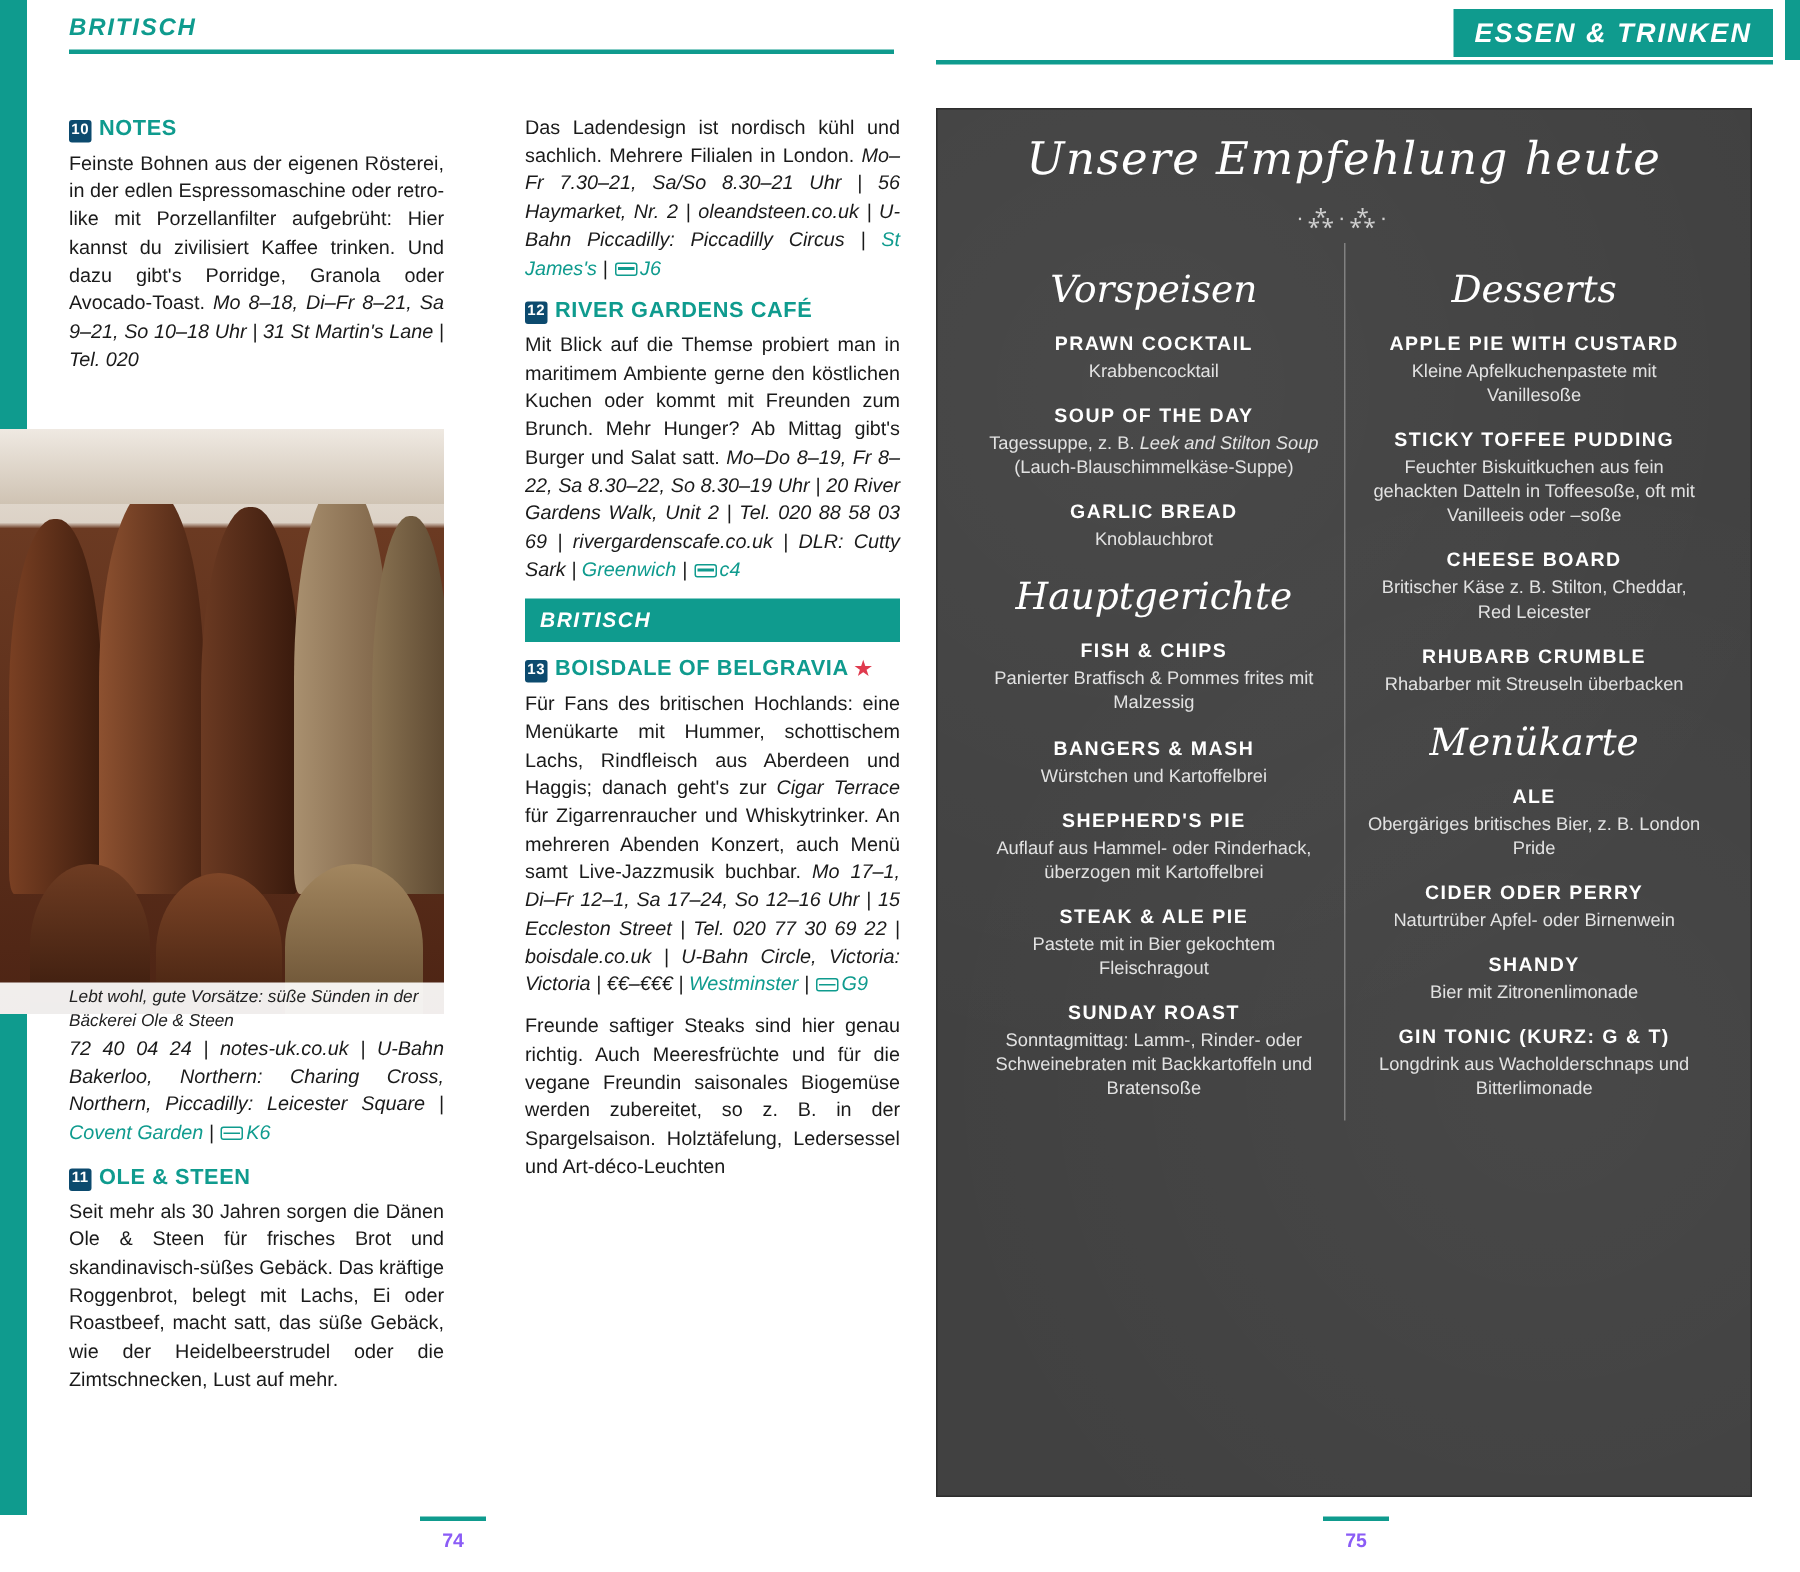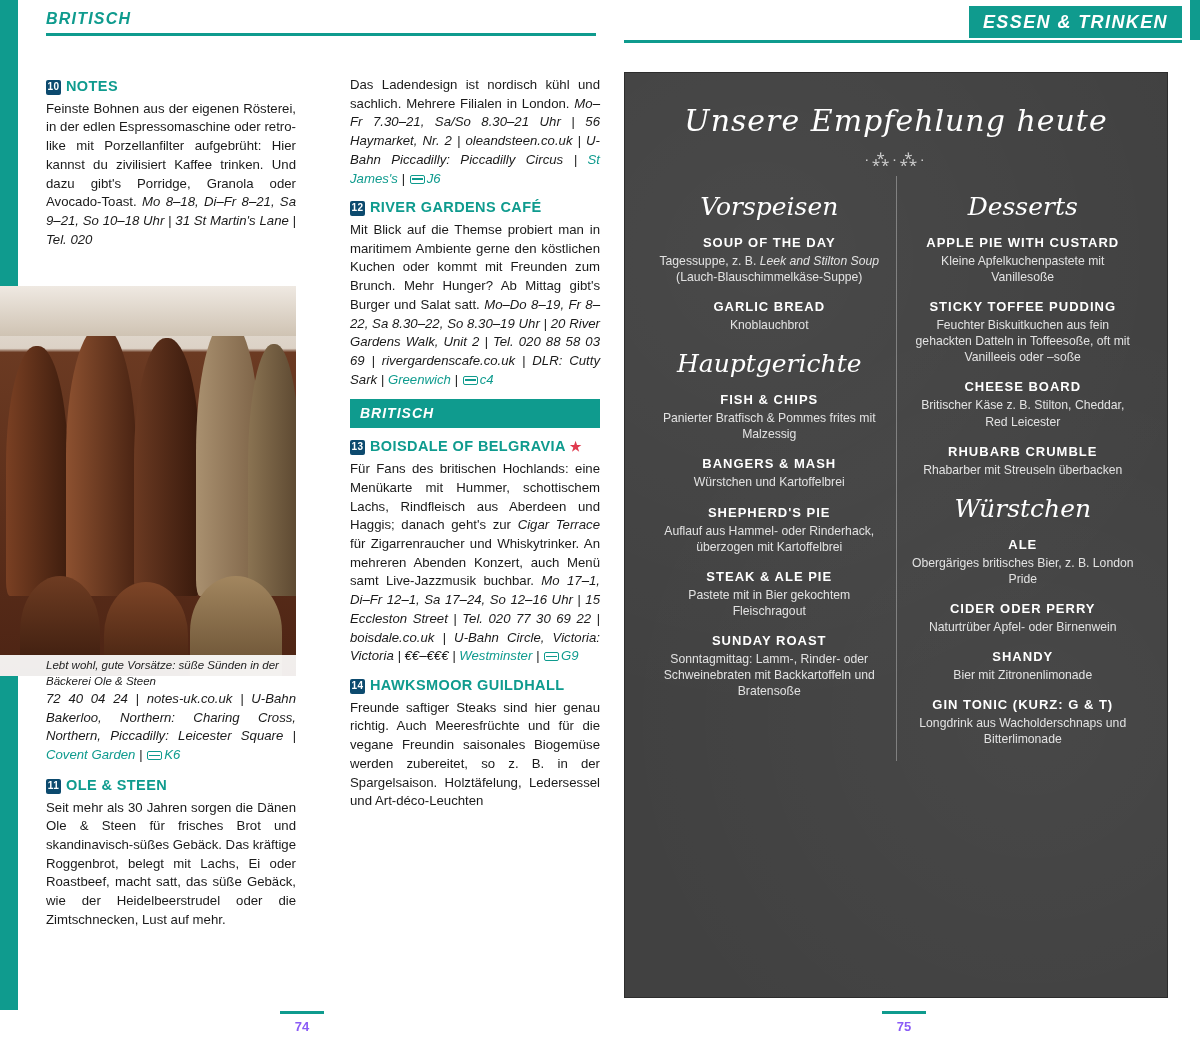--- a/index.html
+++ b/index.html
@@ -93,21 +93,21 @@
 
   
   .board {
     position:absolute; left:624px; top:72px; width:544px; height:926px;
     background:
       radial-gradient(circle at 25% 20%, rgba(255,255,255,0.045), rgba(255,255,255,0) 55%),
       radial-gradient(circle at 75% 70%, rgba(255,255,255,0.035), rgba(255,255,255,0) 55%),
       #414141;
     border:1px solid #2d2d2d;
     color:#f2f2f2;
-    padding:20px 18px 18px;
+    padding:6px 18px 18px;
   }
   .board-title {
     text-align:center; font-family:"DejaVu Serif", serif; font-style:italic;
     font-size:30px; letter-spacing:1px; margin-top:10px; color:#fff;
   }
   .sprig { text-align:center; margin:10px 0 6px; color:#cfcfcf; font-size:15px; letter-spacing:3px; }
   .board-cols { display:flex; margin-top:8px; }
   .bcol { flex:1; padding:0 12px; }
   .bcol.left { border-right:1px solid rgba(255,255,255,0.32); }
   .cat {
@@ -179,36 +179,37 @@
     </div>
     <p class="body"><span>Mit Blick auf die Themse probiert man in maritimem Ambiente gerne den köstlichen Kuchen oder kommt mit Freunden zum Brunch. Mehr Hunger? Ab Mittag gibt's Burger und Salat satt. </span><span class="it">Mo–Do 8–19, Fr 8–22, Sa 8.30–22, So 8.30–19 Uhr | 20 River Gardens Walk, Unit 2 | Tel. 020 88 58 03 69 | rivergardenscafe.co.uk | DLR: Cutty Sark | </span><span class="it teal">Greenwich</span><span class="it"> | </span><span class="tube-icon"></span><span class="it teal">c4</span></p>
 
     <div class="sec-bar">BRITISCH</div>
 
     <div class="entry-title">
       <span class="num-badge">13</span><span>BOISDALE OF BELGRAVIA</span> <span class="star">★</span>
     </div>
     <p class="body"><span>Für Fans des britischen Hochlands: eine Menükarte mit Hummer, schottischem Lachs, Rindfleisch aus Aberdeen und Haggis; danach geht's zur </span><span class="it">Cigar Terrace</span><span> für Zigarrenraucher und Whiskytrinker. An mehreren Abenden Konzert, auch Menü samt Live-Jazzmusik buchbar. </span><span class="it">Mo 17–1, Di–Fr 12–1, Sa 17–24, So 12–16 Uhr | 15 Eccleston Street | Tel. 020 77 30 69 22 | boisdale.co.uk | U-Bahn Circle, Victoria: Victoria | €€–€€€ | </span><span class="it teal">Westminster</span><span class="it"> | </span><span class="tube-icon"></span><span class="it teal">G9</span></p>
 
-    <div class="entry-title">
-      <span class="num-badge">14</span><span>HAWKSMOOR GUILDHALL</span>
-    </div>
     <p class="body">Freunde saftiger Steaks sind hier genau richtig. Auch Meeresfrüchte und für die vegane Freundin saisonales Biogemüse werden zubereitet, so z. B. in der Spargelsaison. Holztäfelung, Ledersessel und Art-déco-Leuchten</p>
   </div>
 
   <div class="board">
     <div class="board-title">Unsere Empfehlung heute</div>
     <div class="sprig">·⁂·⁂·</div>
 
     <div class="board-cols">
 
       <div class="bcol left">
         <div class="cat">Vorspeisen</div>
 
         <div class="dish">
+          <div class="dish-name">PRAWN COCKTAIL</div>
+          <div class="dish-desc">Krabbencocktail</div>
+        </div>
+        <div class="dish">
           <div class="dish-name">SOUP OF THE DAY</div>
           <div class="dish-desc"><span>Tagessuppe, z. B. </span><span class="it">Leek and Stilton Soup</span><br><span>(Lauch-Blauschimmelkäse-Suppe)</span></div>
         </div>
         <div class="dish">
           <div class="dish-name">GARLIC BREAD</div>
           <div class="dish-desc">Knoblauchbrot</div>
         </div>
 
         <div class="cat">Hauptgerichte</div>
 
@@ -247,21 +248,21 @@
         </div>
         <div class="dish">
           <div class="dish-name">CHEESE BOARD</div>
           <div class="dish-desc">Britischer Käse z. B. Stilton, Cheddar, Red Leicester</div>
         </div>
         <div class="dish">
           <div class="dish-name">RHUBARB CRUMBLE</div>
           <div class="dish-desc">Rhabarber mit Streuseln überbacken</div>
         </div>
 
-        <div class="cat">Würstchen</div>
+        <div class="cat">Menükarte</div>
 
         <div class="dish">
           <div class="dish-name">ALE</div>
           <div class="dish-desc">Obergäriges britisches Bier, z. B. London Pride</div>
         </div>
         <div class="dish">
           <div class="dish-name">CIDER ODER PERRY</div>
           <div class="dish-desc">Naturtrüber Apfel- oder Birnenwein</div>
         </div>
         <div class="dish">

